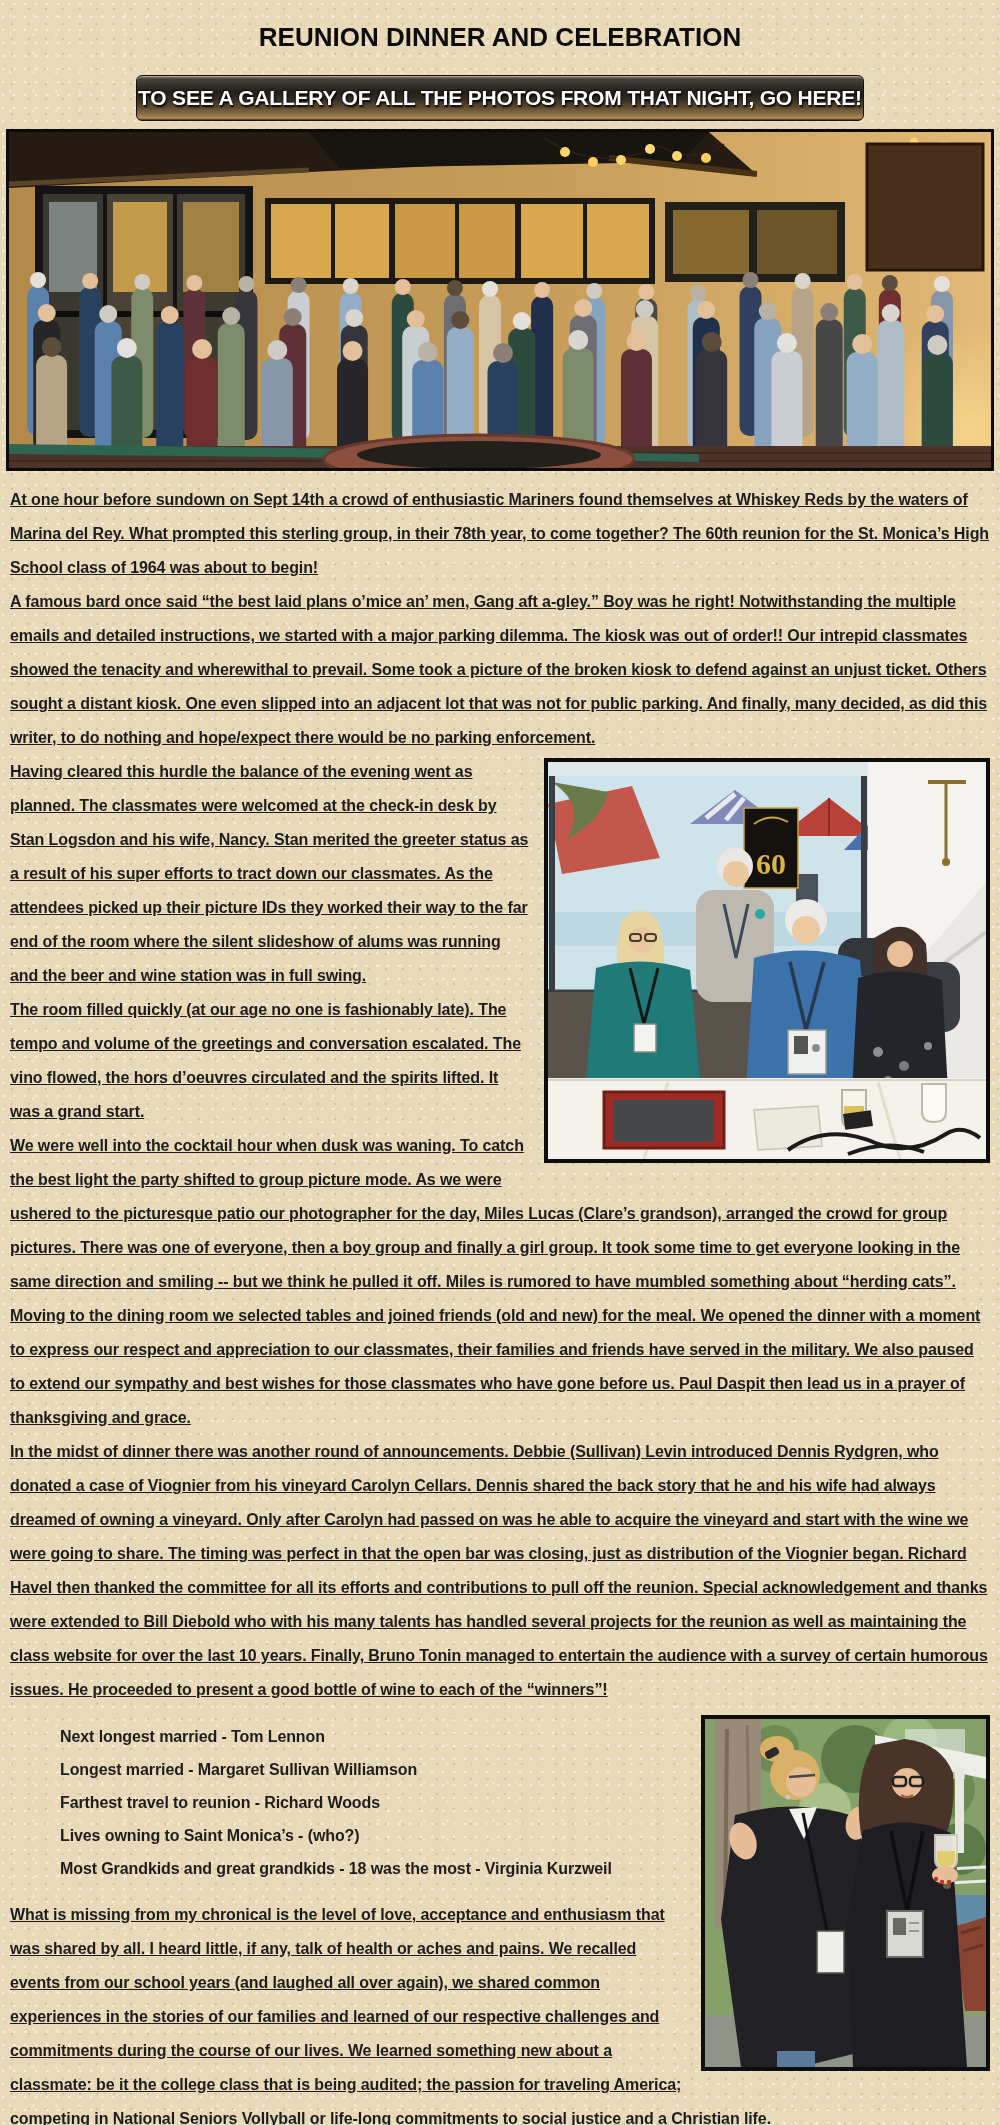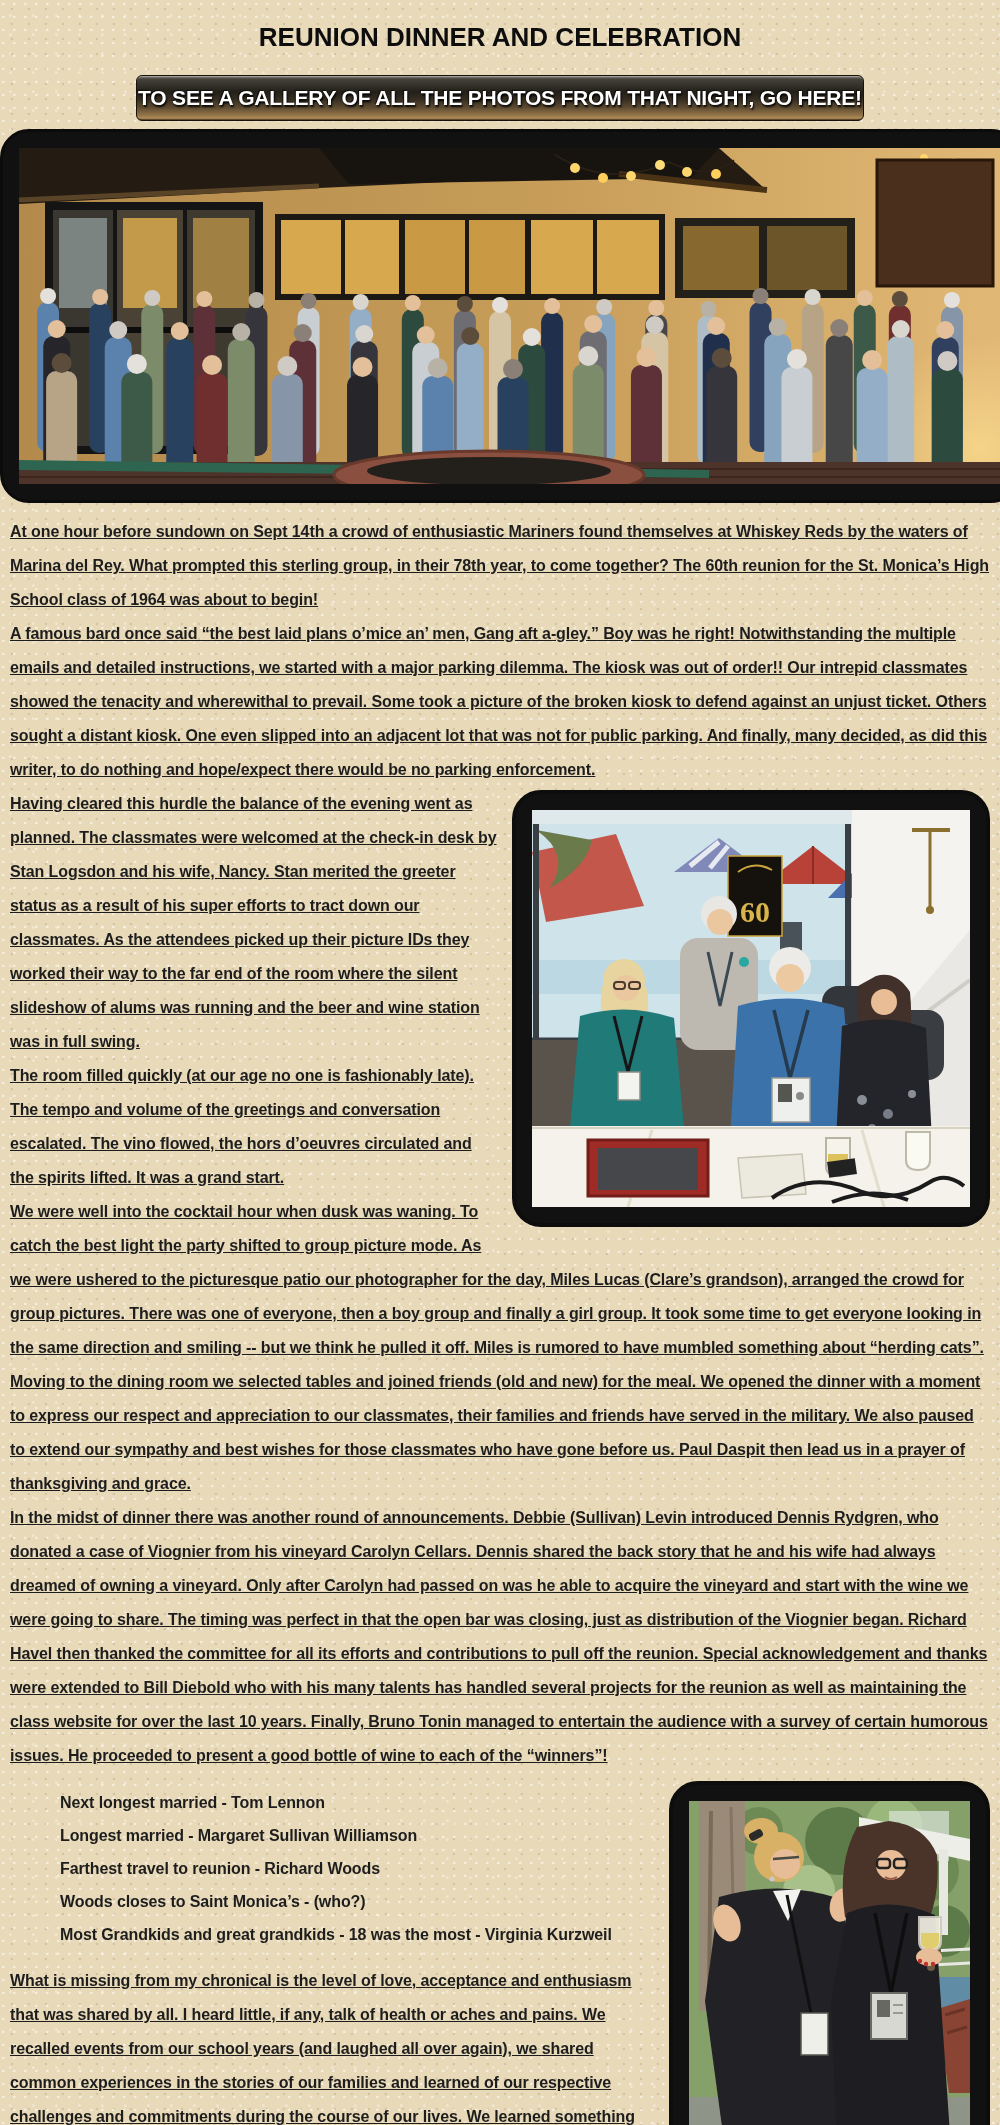--- a/index.html
+++ b/index.html
@@ -24,21 +24,21 @@
     display:block;width:726px;height:44px;margin:12px auto 8px;
     border:1px solid #181209;border-radius:6px;
     background:linear-gradient(180deg,#8f8c86 0%,#45413b 7%,#232019 36%,#342c21 52%,#5f4c31 72%,#96774a 90%,#b18d57 96%,#3a2d1c 100%);
     text-align:center;line-height:44px;
     font-size:21px;font-weight:bold;color:#ffffff;
     letter-spacing:-0.2px;
     text-shadow:1px 2px 2px rgba(0,0,0,.95), -1px -1px 1px rgba(0,0,0,.6);
     text-decoration:none;cursor:pointer;
     box-shadow:inset 0 1px 0 rgba(255,255,255,.25);
   }
-  figure{margin:0;padding:16px;border-radius:29px;}
+  figure{margin:0;padding:0;}
   .photo{background:#111;}
   .photo svg{display:block;width:100%;height:100%;}
   .group-photo{
     width:982px;height:336px;margin:0 auto;
     border:3px solid #0b0b0b;
   }
   .article{
     padding:12px 10px 0;
     font-size:16px;font-weight:bold;line-height:34px;
     color:#1d1d1d;letter-spacing:-0.1px;
@@ -424,20 +424,20 @@
             <circle cx="237" cy="163" r="2.2" fill="#c03030"></circle>
             <circle cx="244" cy="163" r="2.2" fill="#c03030"></circle>
         </g>
       </svg>
     </figure>
 
     <ul class="winners">
       <li>Next longest married - Tom Lennon</li>
       <li>Longest married  - Margaret Sullivan Williamson</li>
       <li>Farthest travel to reunion - Richard Woods</li>
-      <li>Woods closes to Saint Monica’s - (who?)</li>
+      <li>Lives owning to Saint Monica’s - (who?)</li>
       <li>Most Grandkids and great grandkids - 18 was the most - Virginia Kurzweil</li>
     </ul>
 
     <p>What is missing from my chronical is the level of love, acceptance and enthusiasm that was shared by all. I heard little, if any, talk of health or aches and pains. We recalled events from our school years (and laughed all over again), we shared common experiences in the stories of our families and learned of our respective challenges and commitments during the course of our lives. We learned something new about a classmate: be it the college class that is being audited; the passion for traveling America; competing in National Seniors Vollyball  or life-long commitments to social justice and a Christian life.</p>
 
   </div>
 </div>
 
 </body></html>

